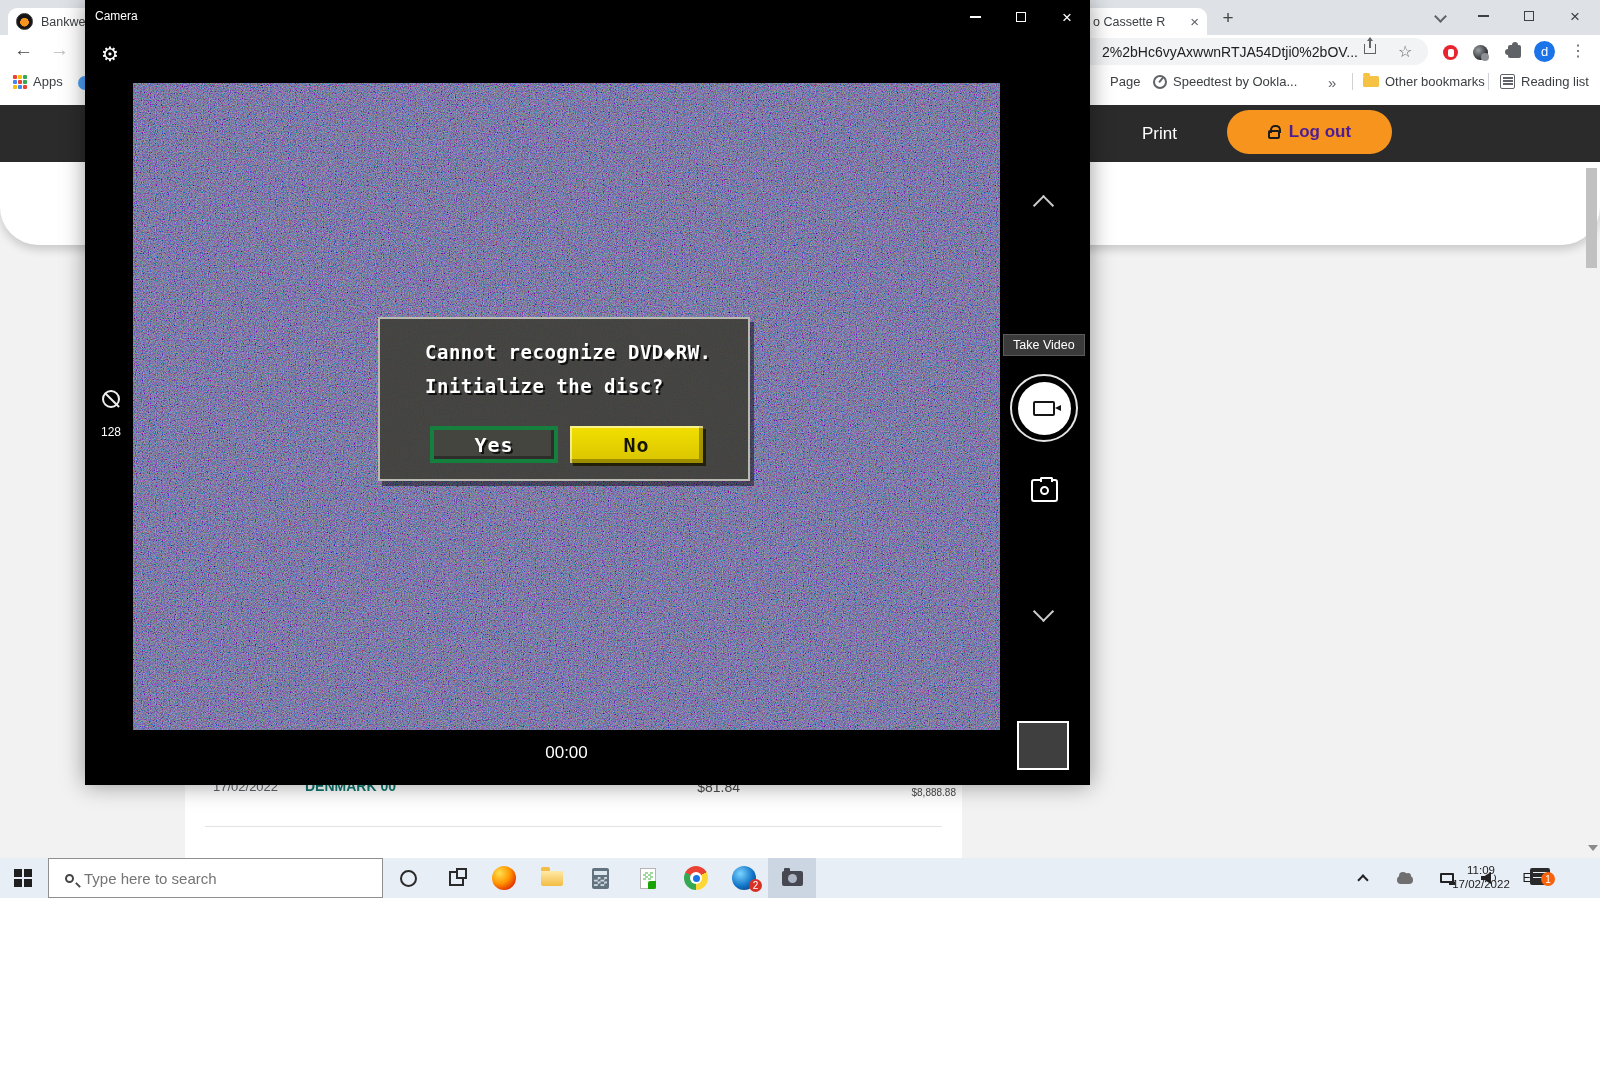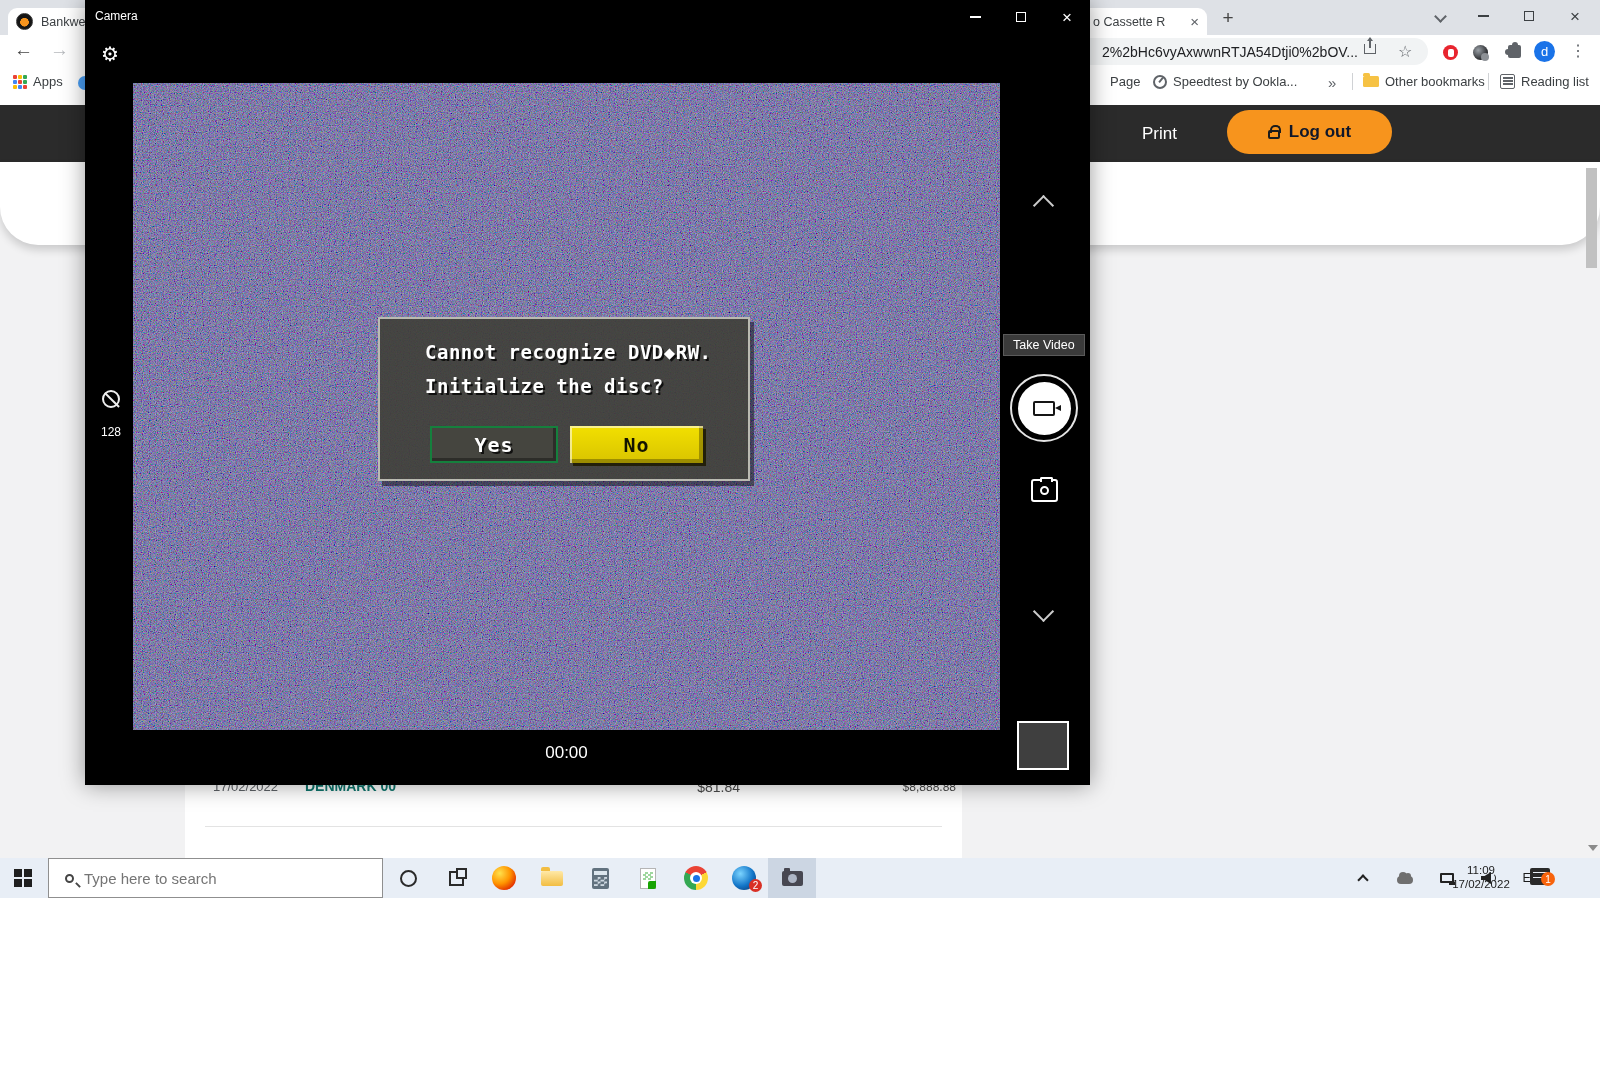--- a/index.html
+++ b/index.html
@@ -61,32 +61,32 @@
   .ic-folder{width:16px;height:11px;background:#f6c244;border-radius:1.5px;position:relative}
   .ic-folder:before{content:"";position:absolute;left:0;top:-3px;width:7px;height:3px;background:#f6c244;border-radius:1.5px 1.5px 0 0}
   .ic-reading{width:15px;height:15px;border:1.5px solid #5f6368;border-radius:2px;padding:2px 1.5px 0}
   .ic-reading i{display:block;height:1.5px;background:#5f6368;margin-bottom:1.5px}
 
   
   .pagegap{position:absolute;left:0;top:97px;width:1600px;height:8px;background:#fff}
   .siteheader{position:absolute;left:0;top:105px;width:1600px;height:57px;background:#2b2b2b}
   .printlbl{position:absolute;left:1142px;top:19px;color:#fff;font-size:17px}
   .logout{position:absolute;left:1227px;top:5px;width:165px;height:44px;border-radius:22px;background:#f7941d;
-          display:flex;align-items:center;justify-content:center;gap:9px;color:#0f172a;font-size:17px;font-weight:bold}
+          display:flex;align-items:center;justify-content:center;gap:9px;color:#4c1d95;font-size:17px;font-weight:bold}
   .ic-lock{width:12px;height:9px;border:2px solid #1c1c1c;border-radius:2px;position:relative;margin-top:5px}
   .ic-lock:before{content:"";position:absolute;left:0.5px;top:-7px;width:7px;height:6px;border:2px solid #1c1c1c;
           border-bottom:none;border-radius:5px 5px 0 0}
   .whitecard{position:absolute;left:0;top:162px;width:1600px;height:83px;background:#fff;
           border-radius:0 0 38px 38px;box-shadow:0 5px 9px rgba(0,0,0,.16)}
   .tablecard{position:absolute;left:185px;top:750px;width:777px;height:112px;background:#fff}
   .trow{position:absolute;left:0;width:777px;height:22px}
   .tdate{position:absolute;left:28px;top:1px;font-size:13px;color:#5f6368}
   .tdesc{position:absolute;left:120px;top:0;font-size:14px;font-weight:bold;color:#0f766e}
   .tamt1{position:absolute;right:222px;top:1px;font-size:14px;color:#4a4a4a}
-  .tamt2{position:absolute;right:6px;top:2px;font-size:12px;color:#4a4a4a}
+  .tamt2{position:absolute;right:6px;top:9px;font-size:10px;color:#4a4a4a}
   .tdivider{position:absolute;left:20px;right:20px;top:76px;height:1px;background:#e3e3e3}
   .scrollthumb{position:absolute;left:1586px;top:168px;width:11px;height:100px;background:#c1c1c1}
   .scrollarrow{position:absolute;left:1588px;top:845px;width:0;height:0;
          border-left:5px solid transparent;border-right:5px solid transparent;border-top:6px solid #8a8a8a}
 
   
   .camera{position:absolute;left:85px;top:0;width:1005px;height:785px;background:#000;z-index:50;
           box-shadow:0 0 22px rgba(0,0,0,.4)}
   .cam-title{position:absolute;left:10px;top:9px;color:#fff;font-size:12px}
   .cam-ctls{position:absolute;right:0;top:0;height:34px;display:flex}
@@ -104,21 +104,21 @@
   .dvd-dialog{position:absolute;left:293px;top:317px;width:372px;height:164px;
        background:rgba(64,64,58,.92);border:2px solid rgba(225,225,215,.75);
        box-shadow:4px 5px 0 rgba(0,0,0,.45);
        font-family:"DejaVu Sans Mono",monospace;font-weight:bold}
   .dvd-line{position:absolute;left:45px;color:#fff;font-size:19px;letter-spacing:.5px;
        text-shadow:2px 2px 0 rgba(10,10,10,.9)}
   .dvd-line.l1{top:22px}
   .dvd-line.l2{top:56px}
   .dvd-btn{position:absolute;top:107px;height:37px;display:flex;align-items:center;justify-content:center;
        font-size:20px;letter-spacing:1px}
-  .dvd-yes{left:50px;width:128px;background:#45453f;border:2px solid #15803d;color:#fff;
+  .dvd-yes{left:50px;width:128px;background:#45453f;border:4px solid #15803d;color:#fff;
        text-shadow:2px 2px 0 rgba(10,10,10,.9);box-shadow:inset -3px -3px 0 rgba(0,0,0,.35)}
   .dvd-no{left:190px;width:133px;background:linear-gradient(#f2e000,#d9c400);color:#141400;
        box-shadow:3px 3px 0 #23200a, inset 2px 2px 0 rgba(255,255,255,.55), inset -4px -4px 0 rgba(95,85,0,.5)}
 
   
   .railchev{position:absolute;left:951px;width:15px;height:15px;border-right:2px solid #ccc;border-bottom:2px solid #ccc}
   .railchev.up{top:198px;transform:rotate(225deg)}
   .railchev.down{top:604px;transform:rotate(45deg)}
   .tooltip{position:absolute;left:918px;top:334px;background:#3a3a3a;border:1px solid #5a5a5a;color:#fff;
        font-size:12.5px;padding:3px 9px}

